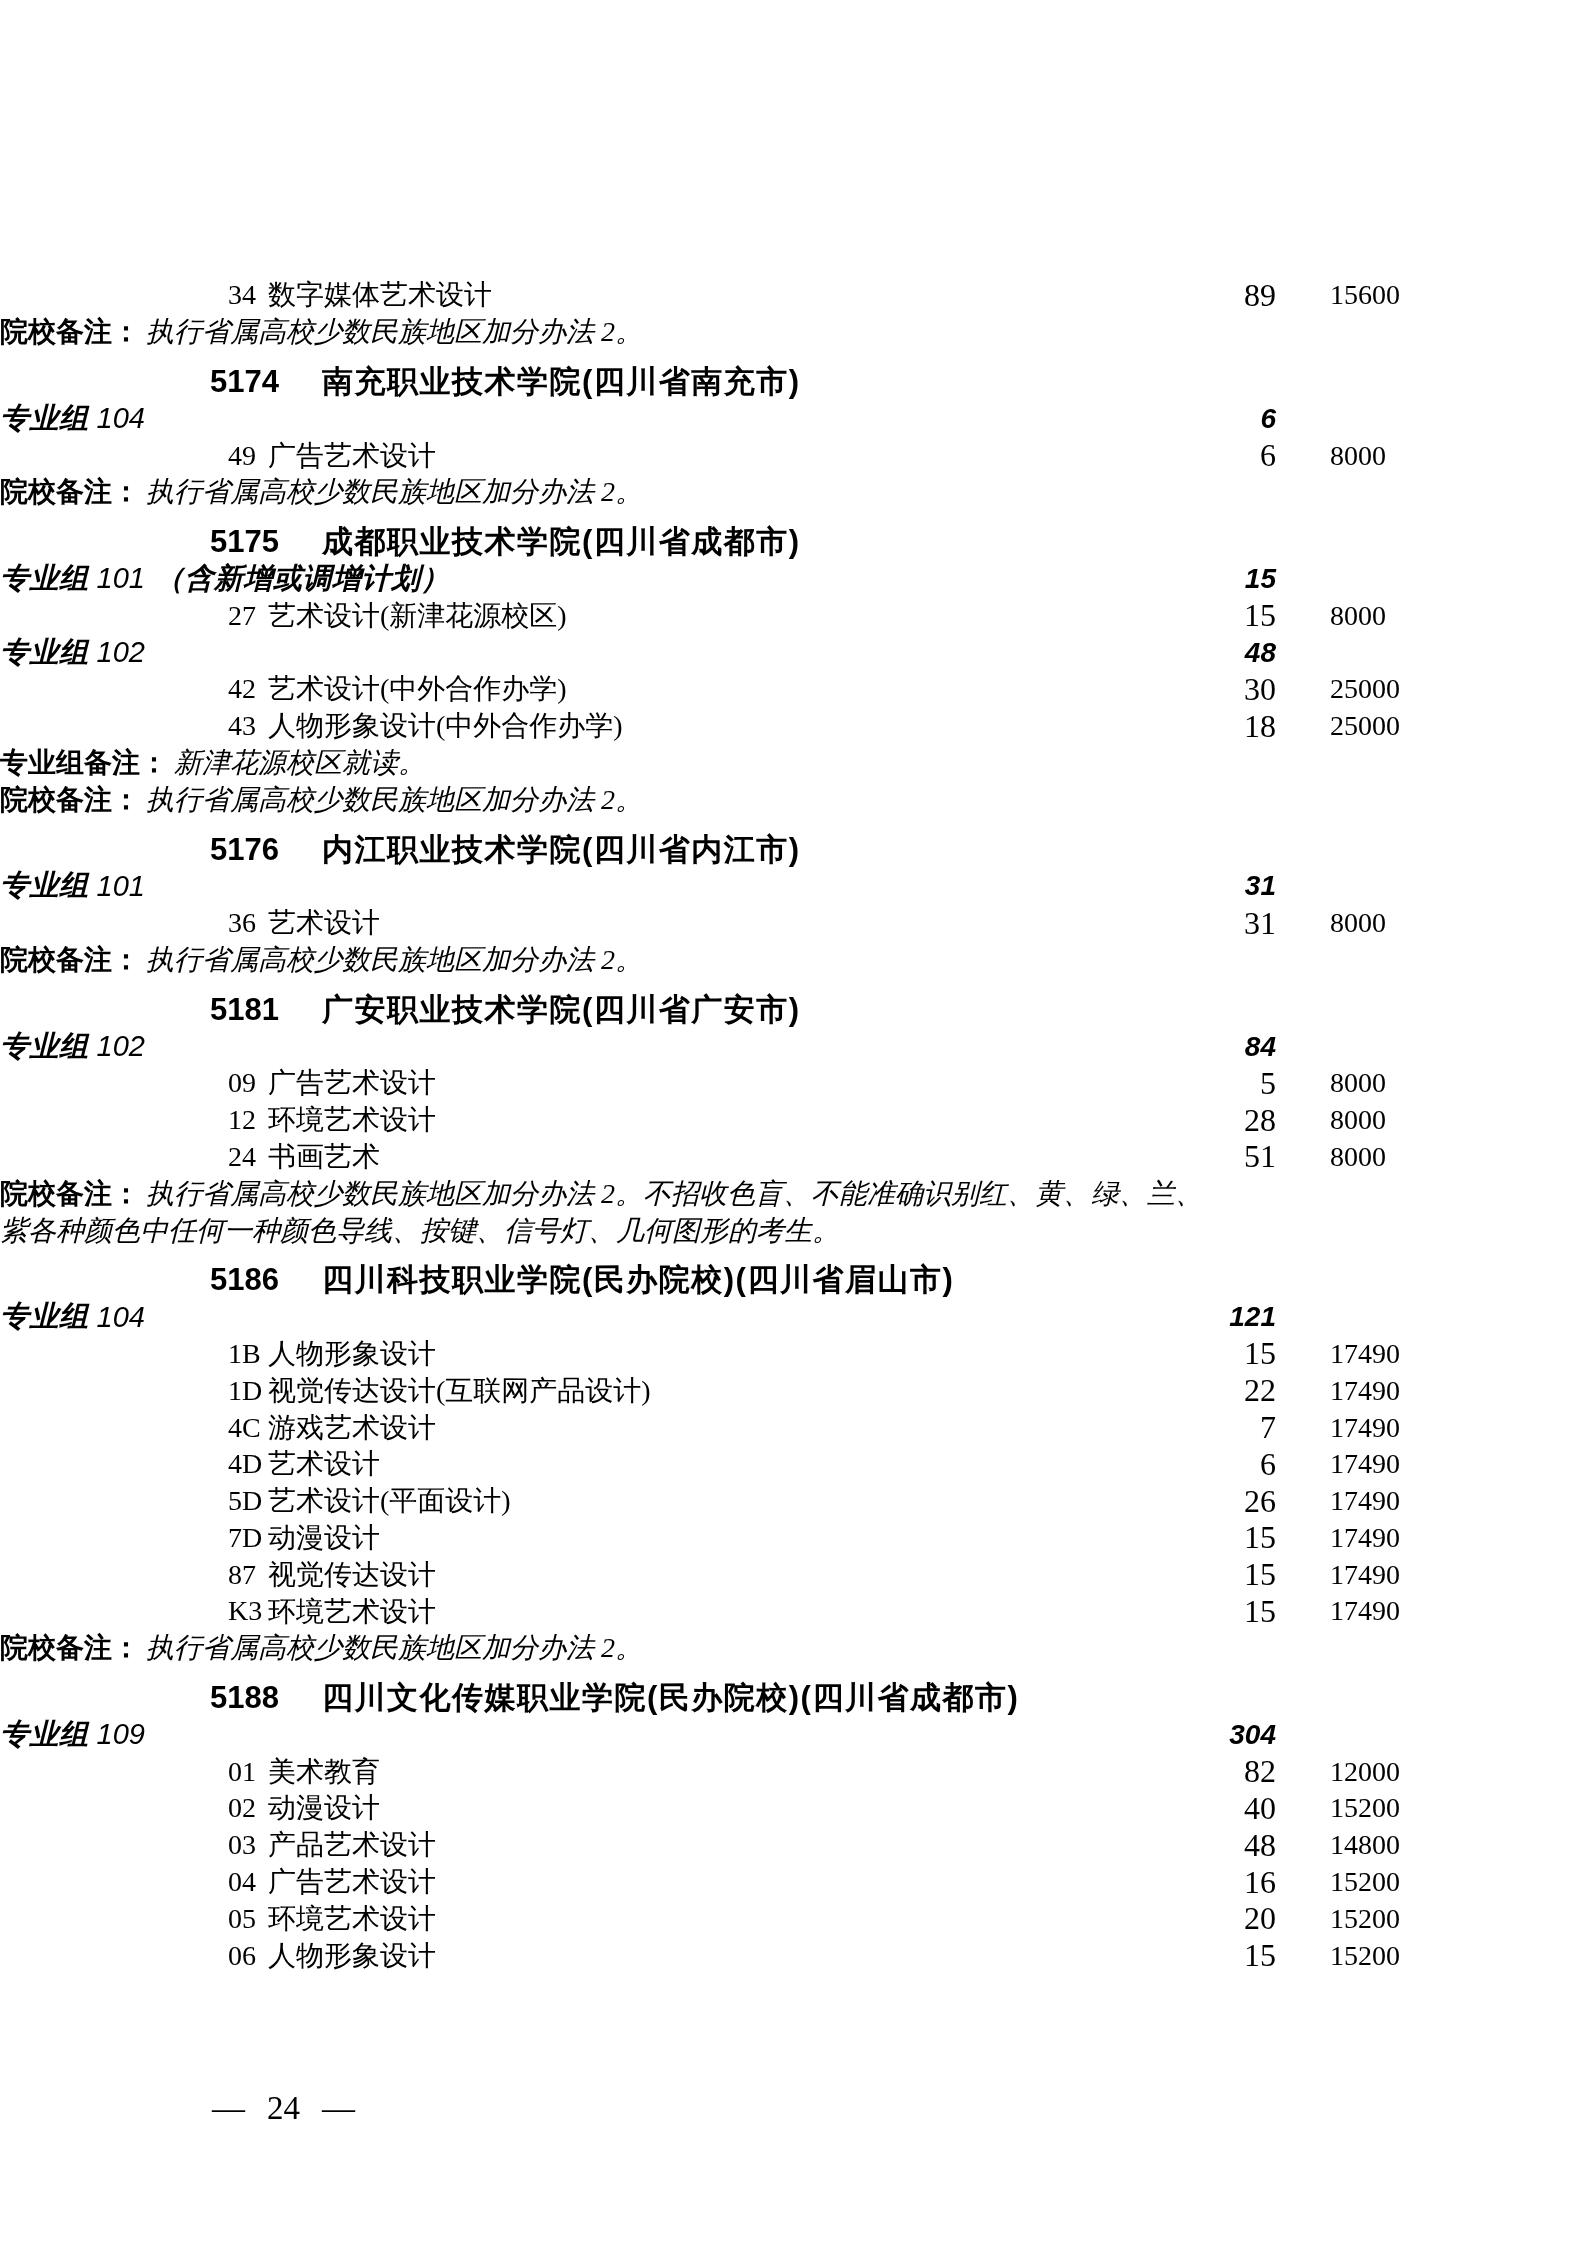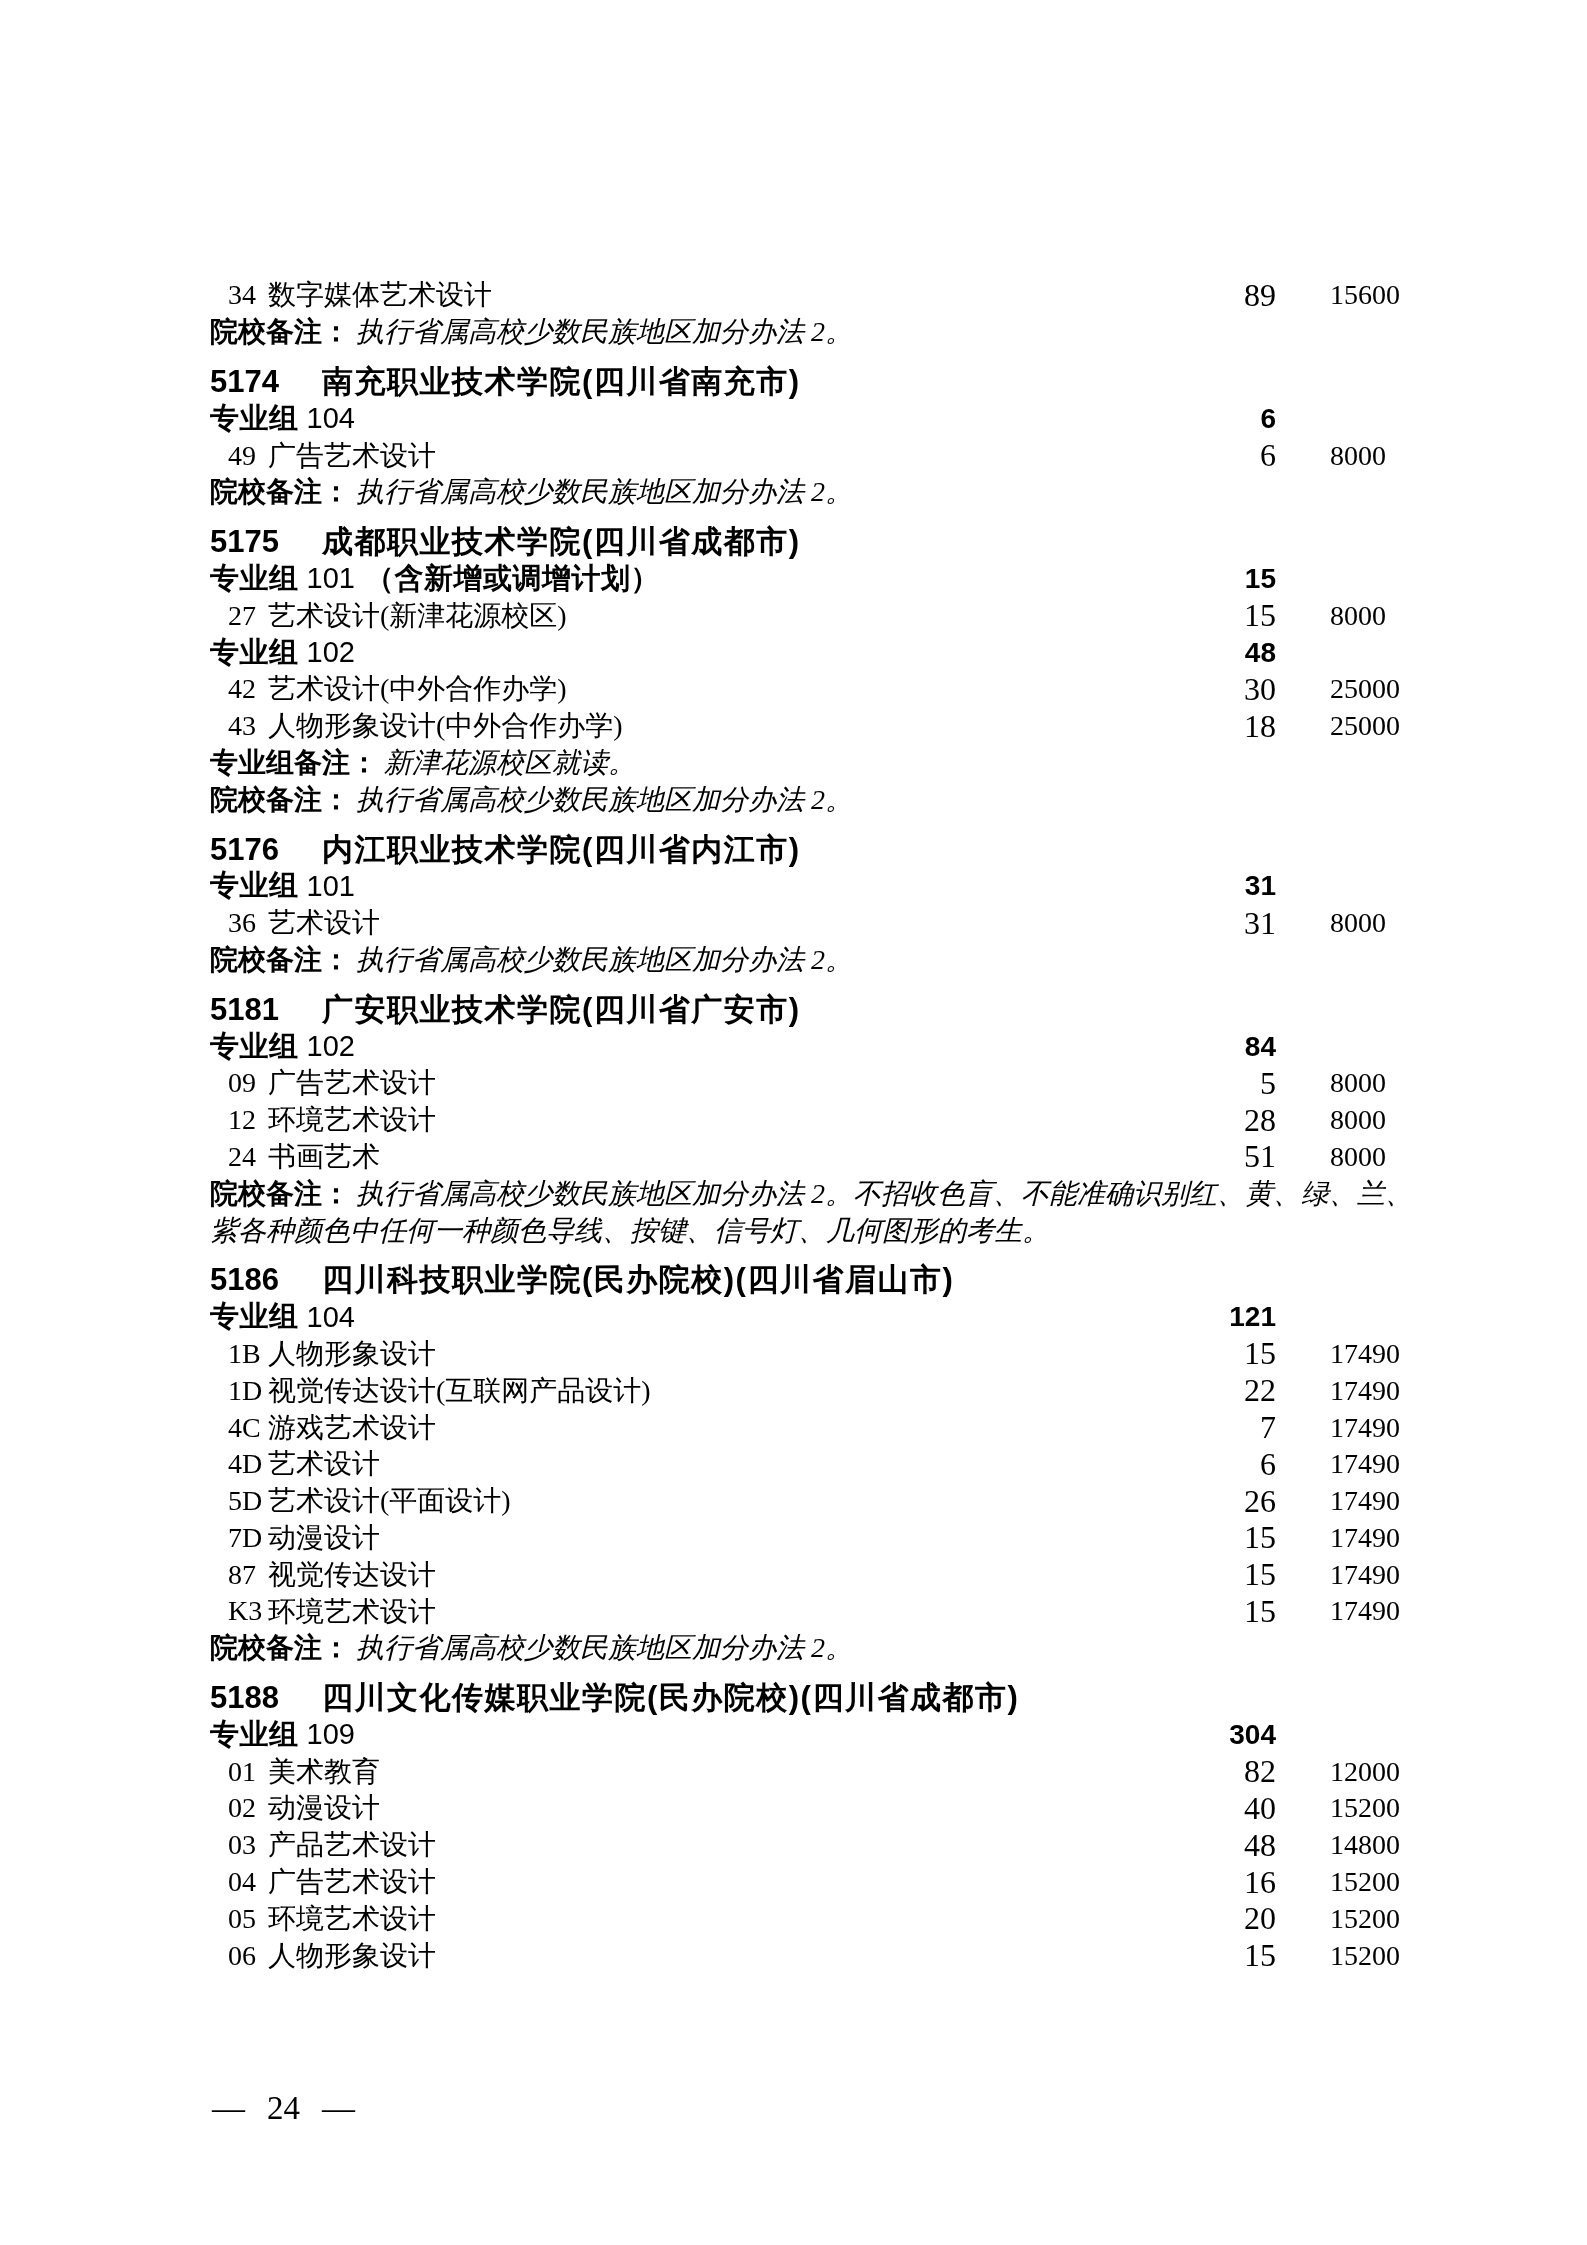--- a/index.html
+++ b/index.html
@@ -14,26 +14,26 @@
   .content{position:absolute;left:0;top:277px;width:100%;}
   .ln{position:relative;height:36.8px;display:flex;align-items:center;white-space:nowrap;}
   .gap{margin-top:13px;}
 
   .hei{font-family:"Liberation Sans","DejaVu Sans",sans-serif;font-weight:700;}
   .song{font-family:"Liberation Serif","DejaVu Serif",serif;font-weight:400;}
   .kai{font-family:"Liberation Serif","DejaVu Serif",serif;font-style:italic;font-weight:400;}
 
   .school{padding-left:210px;font-size:31px;letter-spacing:1.5px;gap:27px;}
   .school .scode{margin-right:16px;letter-spacing:0;}
-  .group{padding-left:210px;font-size:29px;letter-spacing:0.5px;}
+  .group{font-size:29px;letter-spacing:0.5px;font-style:italic;}
   .group .gnum{font-family:"Liberation Sans","DejaVu Sans",sans-serif;font-weight:400;margin-left:8px;letter-spacing:0;}
   .group .gsuffix{margin-left:10px;}
   .course{padding-left:228px;font-size:28px;}
   .course .ccode{display:inline-block;width:40px;}
-  .remark{padding-left:210px;font-size:28px;text-align:center;}
+  .remark{font-size:28px;text-align:center;}
   .remark .rlabel{margin-right:6px;font-size:28px;}
   .remark .rtext{font-size:28px;}
 
   .num-r{position:absolute;right:311px;font-size:32px;
          font-family:"Liberation Serif","DejaVu Serif",serif;font-weight:400;font-style:normal;}
   .gtotal{position:absolute;right:311px;font-size:28px;
          font-family:"Liberation Sans","DejaVu Sans",sans-serif;font-weight:700;letter-spacing:0;}
   .fee{position:absolute;left:1330px;font-size:28px;
          font-family:"Liberation Serif","DejaVu Serif",serif;font-weight:400;font-style:normal;}
 

